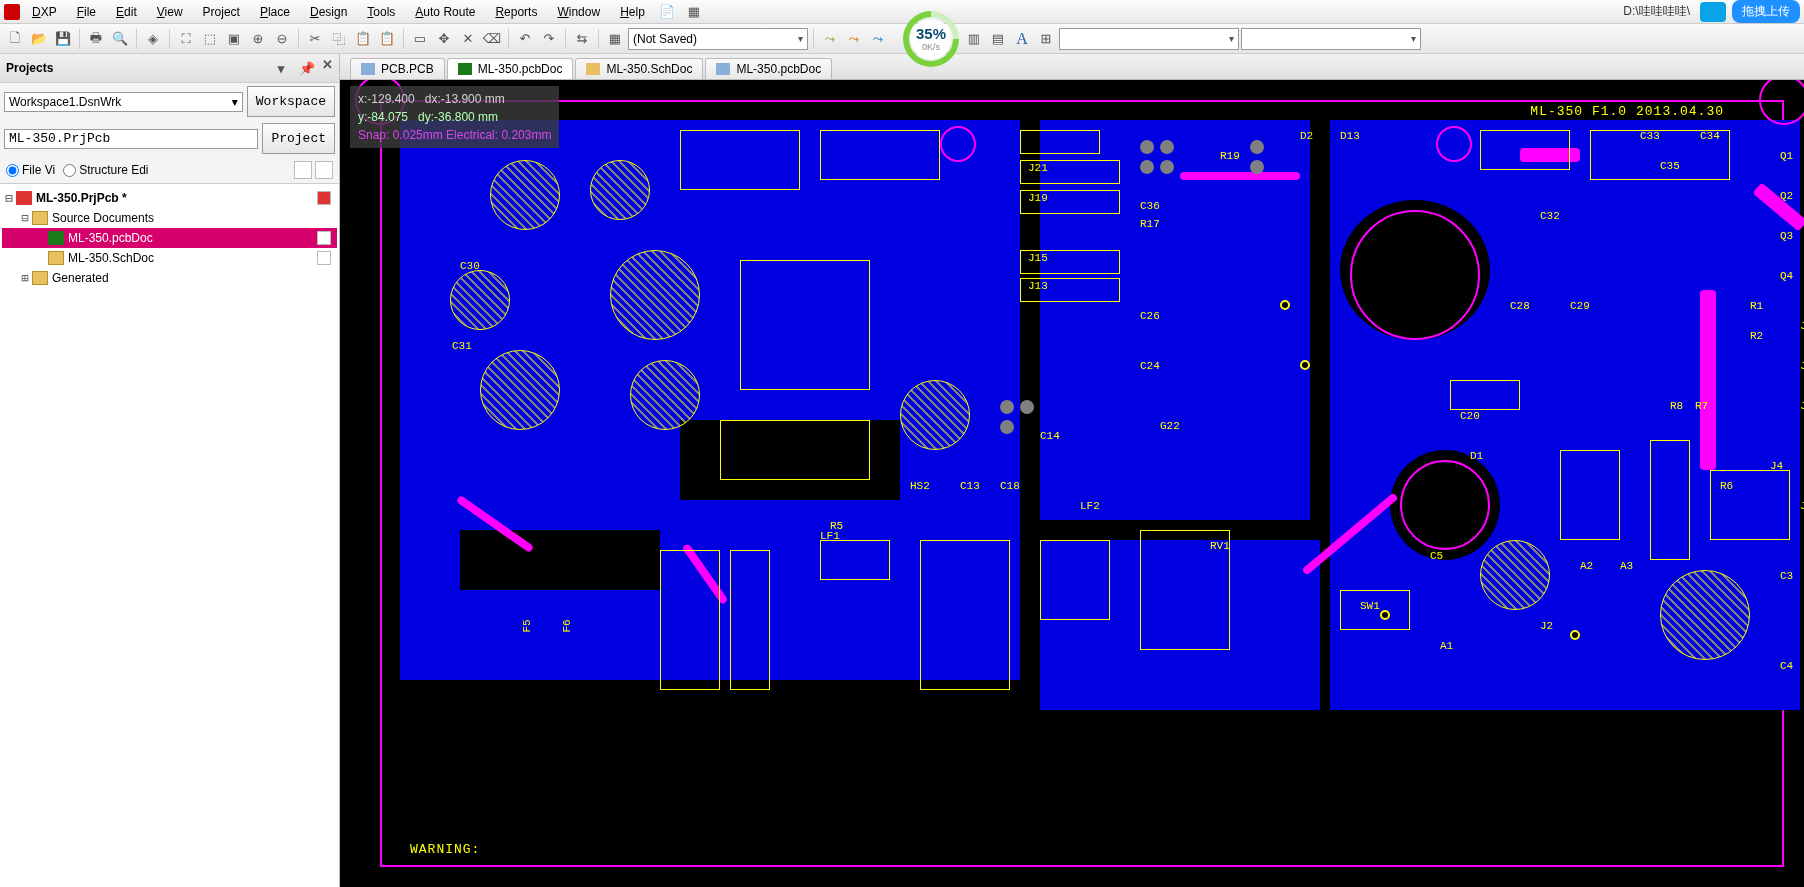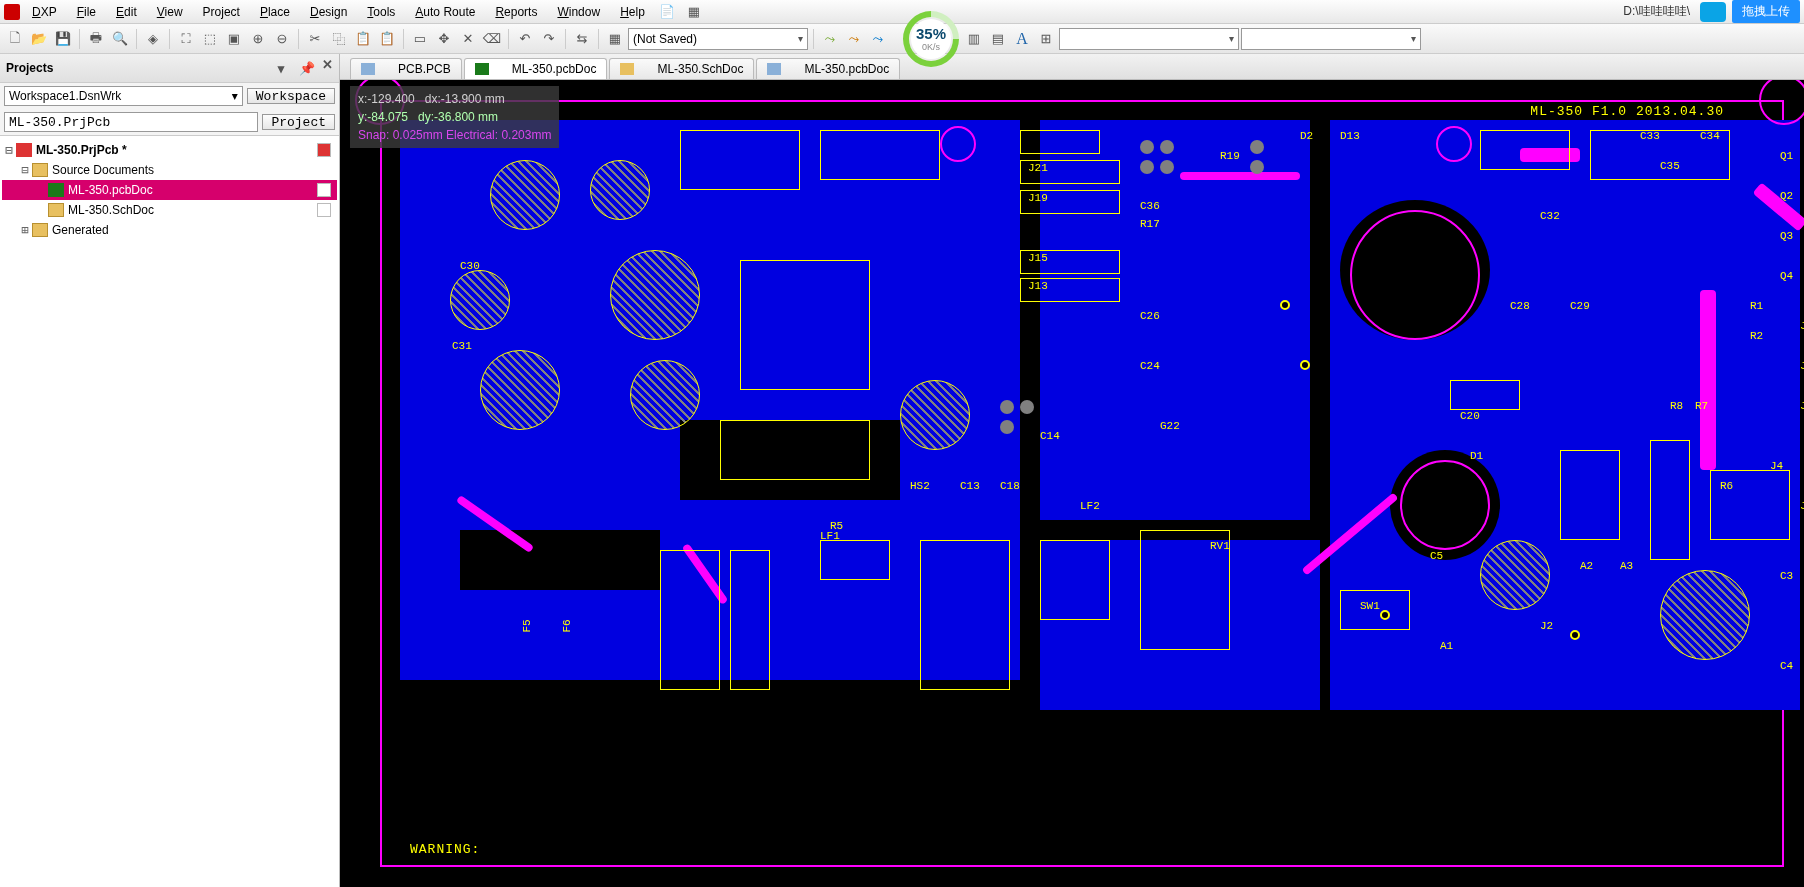--- a/index.html
+++ b/index.html
@@ -5,21 +5,21 @@
 * { margin: 0; padding: 0; box-sizing: border-box; font-family: Tahoma, sans-serif; font-size: 12px; }
 body { background: #f0f0f0; width: 1804px; height: 887px; overflow: hidden; }
 
 .menubar { display: flex; align-items: center; height: 24px; background: linear-gradient(#fdfdfd,#e8e8e8); border-bottom: 1px solid #ccc; padding: 0 4px; gap: 4px; }
 .menubar .logo { width: 16px; height: 16px; background: #c00; border-radius: 2px; }
 .menubar .item { padding: 2px 8px; cursor: default; }
 .menubar .item u { text-decoration: underline; }
 .menubar .spacer { flex: 1; }
 .menubar .pathbox { color: #333; font-size: 12px; padding-right: 4px; }
 .menubar .cloud { width: 26px; height: 20px; background: #0aa4e6; border-radius: 4px; margin: 0 2px; }
-.menubar .uploadbtn { background: #1e90ff; color: #fff; padding: 3px 10px; font-size: 12px; border-radius: 2px; }
+.menubar .uploadbtn { background: #1e90ff; color: #fff; padding: 3px 10px; font-size: 12px; border-radius: 8px; }
 
 .toolbar { display: flex; align-items: center; height: 30px; background: linear-gradient(#fafafa,#e6e6e6); border-bottom: 1px solid #ccc; padding: 0 4px; gap: 2px; }
 .tbtn { width: 22px; height: 22px; border: 1px solid transparent; border-radius: 2px; display: flex; align-items: center; justify-content: center; font-size: 13px; color: #555; }
 .sep { width: 1px; height: 20px; background: #ccc; margin: 0 3px; }
 .toolselect { height: 22px; border: 1px solid #999; background: #fff; padding: 0 4px; min-width: 180px; display: flex; align-items: center; justify-content: space-between; font-size: 13px; }
 .toolselect .arrow { font-size: 10px; color: #555; }
 .badge { position: relative; width: 60px; height: 60px; margin-left: 10px; }
 .badge .ring { position: absolute; inset: 2px; border: 6px solid #7bd13c; border-right-color: #d0efc0; border-radius: 50%; transform: rotate(-45deg); }
 .badge .inner { position: absolute; inset: 10px; display: flex; flex-direction: column; align-items: center; justify-content: center; background: #fff; border-radius: 50%; }
 .badge .pct { font-size: 15px; font-weight: bold; color: #0c4a6e; }
@@ -28,21 +28,21 @@
 
 .body-row { display: flex; height: calc(100% - 54px); }
 
 .panel { width: 340px; background: #f4f4f4; border-right: 1px solid #bbb; display: flex; flex-direction: column; }
 .panel-title { display: flex; align-items: center; justify-content: space-between; padding: 3px 6px; background: linear-gradient(#f0f0f0,#e0e0e0); border-bottom: 1px solid #ccc; font-weight: bold; font-size: 13px; gap: 23px; }
 .panel-title .icons { display: flex; gap: 4px; }
 .close-x { font-size: 13px; color: #555; cursor: pointer; }
 .panel-row { display: flex; align-items: center; padding: 3px 4px; gap: 4px; }
 .panel-row input[type=text] { flex: 1; height: 20px; border: 1px solid #999; padding: 0 4px; background: #fff; font-family: "Courier New", monospace; font-size: 13px; }
 .panel-row .combo { flex: 1; height: 20px; border: 1px solid #999; background: #fff; display: flex; align-items: center; justify-content: space-between; padding: 0 4px; font-family: "Courier New", monospace; font-size: 13px; }
-.panel-row button { height: 16px; padding: 0 8px; border: 1px solid #999; background: linear-gradient(#fdfdfd,#e6e6e6); font-family: "Courier New", monospace; font-size: 13px; }
+.panel-row button { height: 31px; padding: 0 8px; border: 1px solid #999; background: linear-gradient(#fdfdfd,#e6e6e6); font-family: "Courier New", monospace; font-size: 13px; }
 .radio-row { display: flex; align-items: center; gap: 8px; padding: 4px 6px; font-family: "Courier New", monospace; font-size: 13px; }
 .radio-row label { display: flex; align-items: center; gap: 3px; }
 .mini-icons { display: flex; gap: 3px; margin-left: auto; }
 .mini-icons .mi { width: 18px; height: 18px; border: 1px solid #bbb; background: #fff; }
 
 .tree { flex: 1; background: #fff; border-top: 1px solid #ccc; padding: 4px 2px; overflow: auto; font-family: "Courier New", monospace; font-size: 13px; }
 .tree-row { display: flex; align-items: center; height: 20px; padding-right: 6px; white-space: nowrap; }
 .tree-row .exp { width: 14px; text-align: center; color: #666; font-family: monospace; cursor: pointer; }
 .tree-row .gap { width: 14px; }
 .tree-row .ic { width: 16px; height: 14px; margin-right: 4px; display: inline-block; }
@@ -51,21 +51,21 @@
 .ic.pcb { background: #1a7a1a; }
 .ic.sch { background: #e8c060; border: 1px solid #b89030; }
 .tree-row .doc { width: 14px; height: 14px; border: 1px solid #bbb; background: #fff; margin-left: auto; }
 .tree-row.sel { background: #d6006c; color: #fff; }
 .tree-row.bold { font-weight: bold; }
 .indent1 { padding-left: 16px; }
 .indent2 { padding-left: 32px; }
 
 .main { flex: 1; display: flex; flex-direction: column; background: #e6e6e6; }
 .tabs { display: flex; align-items: flex-end; height: 26px; background: linear-gradient(#f2f2f2,#e0e0e0); border-bottom: 1px solid #bbb; padding-left: 10px; gap: 2px; }
-.tab { display: flex; align-items: center; gap: 23px; padding: 3px 10px; background: linear-gradient(#fafafa,#e8e8e8); border: 1px solid #bbb; border-bottom: none; border-radius: 3px 3px 0 0; font-size: 12px; }
+.tab { display: flex; align-items: center; gap: 6px; padding: 3px 10px; background: linear-gradient(#fafafa,#e8e8e8); border: 1px solid #bbb; border-bottom: none; border-radius: 3px 3px 0 0; font-size: 12px; }
 .tab.active { background: #fff; }
 .tab .tic { width: 14px; height: 12px; }
 .tic.pcbproj { background: #8ab0d8; }
 .tic.pcbdoc { background: #1a7a1a; }
 .tic.schdoc { background: #e8c060; }
 
 .canvas-wrap { flex: 1; position: relative; background: #000; overflow: hidden; }
 .hud { position: absolute; top: 6px; left: 10px; color: #c0c0c0; font-family: "Consolas", monospace; font-size: 14px; line-height: 18px; z-index: 5; background: rgba(60,60,60,0.8); padding: 4px 8px; }
 .hud .xline { color: #d0d0d0; }
 .hud .ydx { color: #b0ffb0; }
@@ -187,20 +187,34 @@
     <div class="panel-row">
       <div class="combo">
         <span>Workspace1.DsnWrk</span>
         <span>▾</span>
       </div>
       <button>Workspace</button>
     </div>
     <div class="panel-row">
       <input type="text" value="ML-350.PrjPcb" style="">
       <button>Project</button>
+    </div>
+    <div class="radio-row">
+      <label>
+          <input type="radio" name="vm" checked="" style=""> 
+          <span>File Vi</span>
+        </label>
+      <label>
+          <input type="radio" name="vm" style=""> 
+          <span>Structure Edi</span>
+        </label>
+      <span class="mini-icons">
+        <span class="mi"></span>
+        <span class="mi"></span>
+      </span>
     </div>
     <div class="tree">
       <div class="tree-row bold">
         <span class="exp">⊟</span>
         <span class="ic prj"></span>
         <span>ML-350.PrjPcb *</span>
         <span class="doc" style="background:#d33"></span>
       </div>
       <div class="tree-row indent1">
         <span class="exp">⊟</span>

